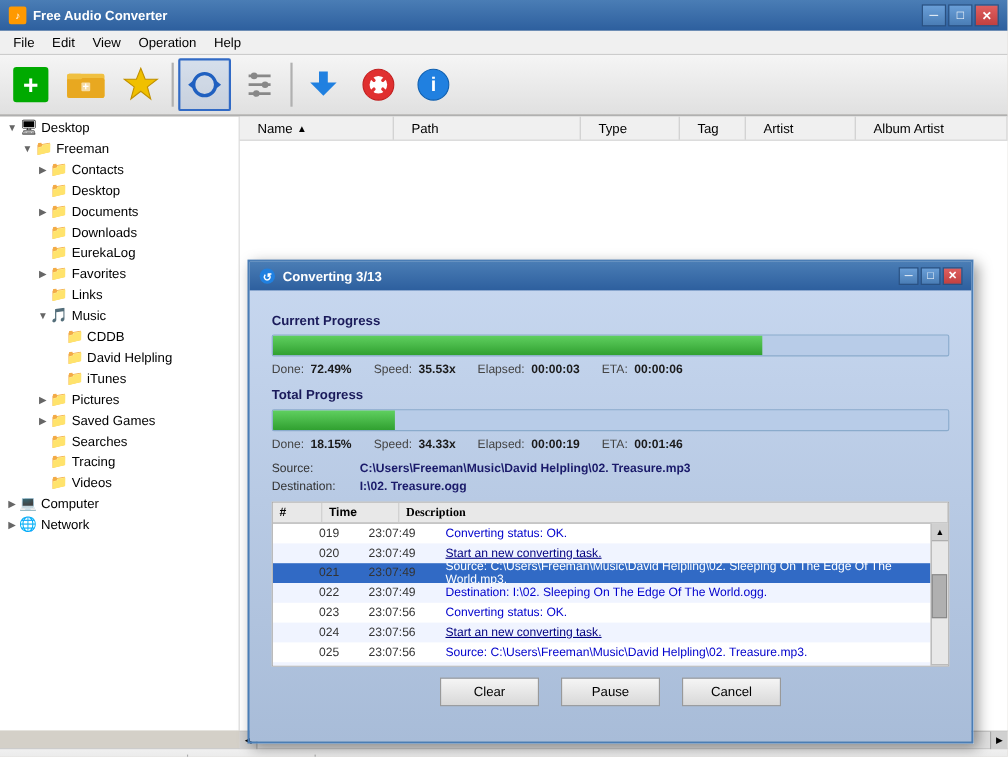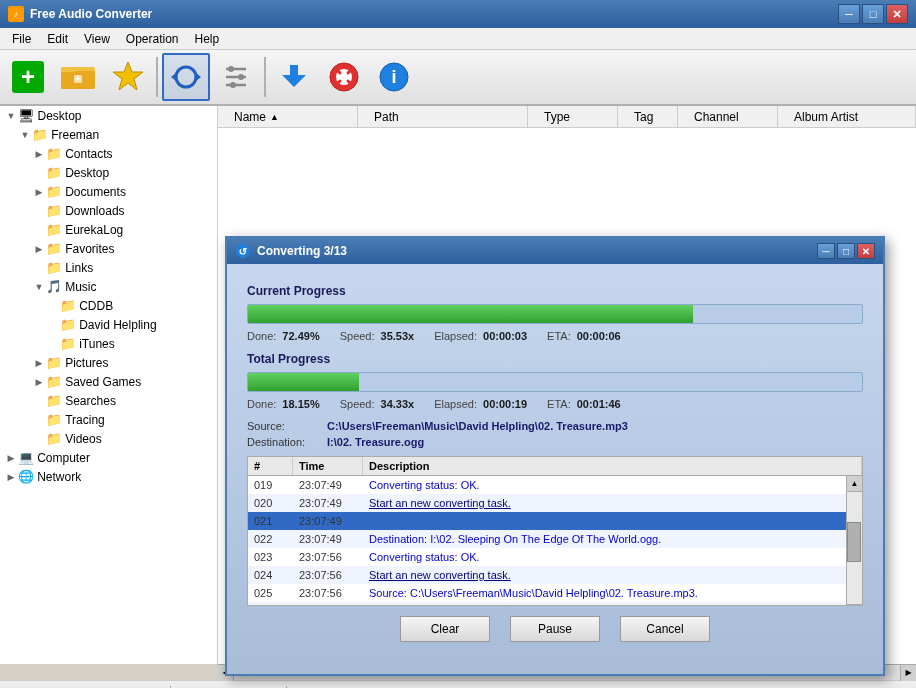--- a/index.html
+++ b/index.html
@@ -67,27 +67,27 @@
     .source-dest { font-size: 11px; margin-bottom: 8px; display: flex; }
     .source-dest-label { width: 80px; color: #333; }
     .source-dest-value { color: #1a1a6a; font-weight: bold; }
 
     
     .log-table { background: white; border: 1px solid #aaa; height: 150px; overflow: hidden; display: flex; flex-direction: column; margin-bottom: 10px; }
     .log-header { display: flex; background: #e8e8e8; border-bottom: 1px solid #aaa; height: 22px; }
     .log-col { padding: 3px 6px; font-size: 11px; border-right: 1px solid #ccc; display: flex; align-items: center; font-weight: bold; }
     .log-col-num { width: 45px; }
     .log-col-time { width: 70px; }
-    .log-col-desc { flex: 1; }
+    .log-col-desc { flex: 1; font-family: Liberation Serif, serif; }
     .log-body { flex: 1; overflow-y: scroll; }
     .log-row { display: flex; height: 18px; align-items: center; }
     .log-row:nth-child(even) { background: #f0f4ff; }
     .log-row.selected { background: #316ac5; color: white; }
     .log-cell { padding: 0 6px; font-size: 11px; }
-    .log-cell-num { width: 45px; color: #333; }
+    .log-cell-num { width: 45px; color: #333; margin-left: 36px; }
     .log-cell-time { width: 70px; color: #333; }
     .log-cell-desc { flex: 1; }
     .log-cell-desc.blue { color: #0000cc; }
     .log-cell-desc.dark-blue { color: #000080; text-decoration: underline; }
 
     
     .dialog-footer { display: flex; justify-content: center; gap: 20px; padding-bottom: 12px; }
     .dlg-btn { width: 90px; height: 26px; background: linear-gradient(to bottom, #f5f5f5, #d8d8d8); border: 1px solid #999; cursor: pointer; font-size: 12px; display: flex; align-items: center; justify-content: center; }
     .scroll-area { display: flex; flex: 1; }
   </style>
@@ -318,21 +318,21 @@
         <div class="col-header col-path">
           <span>Path</span>
         </div>
         <div class="col-header col-type">
           <span>Type</span>
         </div>
         <div class="col-header col-tag">
           <span>Tag</span>
         </div>
         <div class="col-header col-artist">
-          <span>Channel</span>
+          <span>Artist</span>
         </div>
         <div class="col-header col-album-artist">
           <span>Album Artist</span>
         </div>
       </div>
       <div style="flex:1;background:white;"></div>
     </div>
 
     <div class="dialog">
 
@@ -424,20 +424,21 @@
 
               <div class="log-row">
                 <span class="log-cell log-cell-num">020</span>
                 <span class="log-cell log-cell-time">23:07:49</span>
                 <span class="log-cell log-cell-desc dark-blue">Start an new converting task.</span>
               </div>
 
               <div class="log-row selected">
                 <span class="log-cell log-cell-num">021</span>
                 <span class="log-cell log-cell-time">23:07:49</span>
+                <span class="log-cell log-cell-desc">Source: C:\Users\Freeman\Music\David Helpling\02. Sleeping On The Edge Of The World.mp3.</span>
               </div>
 
               <div class="log-row">
                 <span class="log-cell log-cell-num">022</span>
                 <span class="log-cell log-cell-time">23:07:49</span>
                 <span class="log-cell log-cell-desc blue">Destination: I:\02. Sleeping On The Edge Of The World.ogg.</span>
               </div>
 
               <div class="log-row">
                 <span class="log-cell log-cell-num">023</span>

